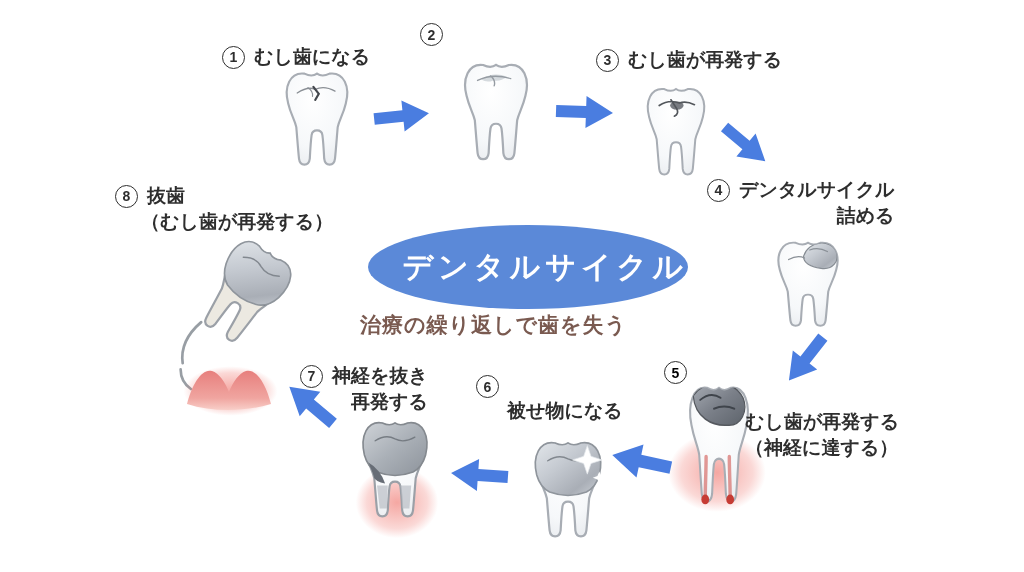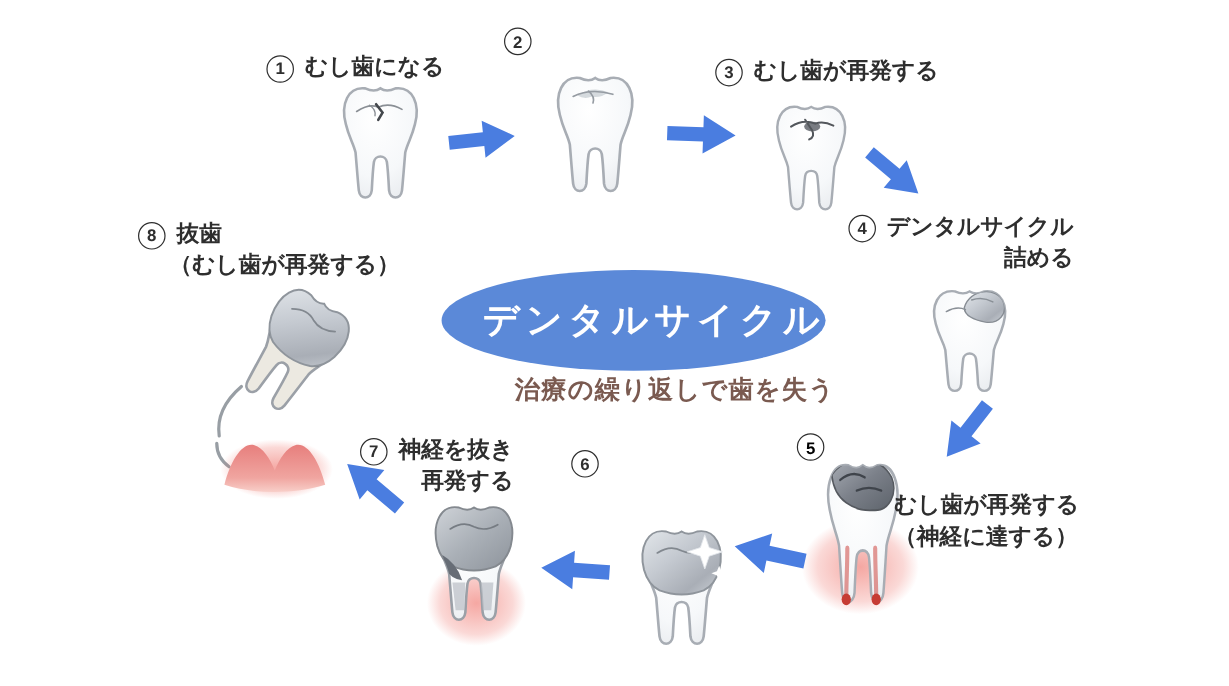--- a/index.html
+++ b/index.html
@@ -22,21 +22,21 @@
   .tooth{position:absolute;}
   .tooth svg{display:block;overflow:visible;}
   .glow{position:absolute;pointer-events:none;}
   .glow-red{background:radial-gradient(closest-side, rgba(235,80,70,.50), rgba(235,80,70,.22) 55%, rgba(235,80,70,0) 75%);border-radius:50%;}
   .ellipse{
     position:absolute;left:368px;top:225px;width:320px;height:84px;border-radius:50%;
     background:var(--ellipse,#5b89d8);display:flex;align-items:center;justify-content:flex-end;
   }
   .ellipse-title{color:var(--title-text,#fff);font-size:30px;font-weight:600;letter-spacing:5px;white-space:nowrap;padding-left:5px;}
   .subtitle{
-    position:absolute;left:360px;top:311px;width:336px;text-align:right;
+    position:absolute;left:360px;top:311px;width:336px;text-align:left;
     color:var(--subtitle-text,#7a5a50);font-size:21px;font-weight:700;letter-spacing:1px;white-space:nowrap;
   }
 </style>
 </head>
 <body>
 
 <div class="canvas">
 
   
   <svg width="0" height="0" aria-hidden="true">
@@ -203,20 +203,23 @@
     <svg width="68" height="42" viewBox="0 0 60 40">
         <polygon points="0,14 30,14 30,4 57,20 30,36 30,26 0,26"></polygon>
       </svg>
   </div>
 
   
   <div class="label" style="left:476px;top:375px">
     <div class="lrow">
       <span class="num">6</span>
     </div>
+    <div class="lrow indent">
+      <span>被せ物になる</span>
+    </div>
   </div>
   <div class="tooth" style="left:522px;top:434px">
     <svg width="92" height="116" viewBox="0 0 100 130" preserveAspectRatio="none">
       <use href="#molarPath" fill="url(#enamelG)" stroke="#a8adb4" stroke-width="2.4"></use>
       <use href="#crownPath" fill="url(#silverG)" stroke="#8f959c" stroke-width="1.8"></use>
       <path d="M28 30 Q40 22 50 28 Q60 33 72 26" fill="none" stroke="#82888f" stroke-width="1.6" stroke-linecap="round"></path>
       <path d="M71 13 L75 25 L87 29 L75 33 L71 45 L67 33 L55 29 L67 25 Z" fill="#ffffff" stroke="#e2e6ea" stroke-width="0.8"></path>
       <path d="M84 42 L86 47 L91 49 L86 51 L84 56 L82 51 L77 49 L82 47 Z" fill="#ffffff"></path>
     </svg>
   </div>

